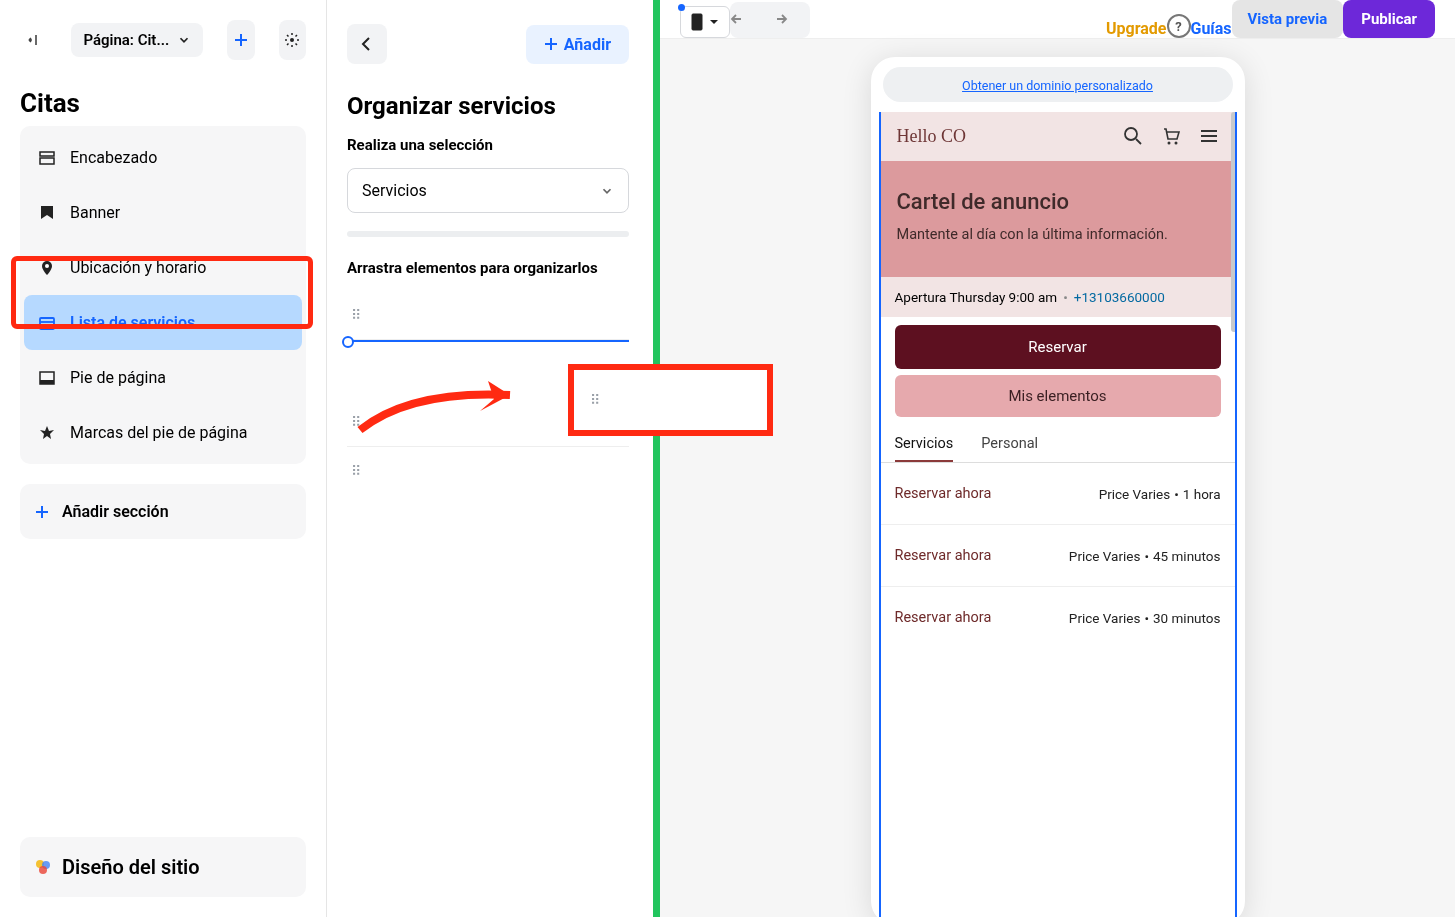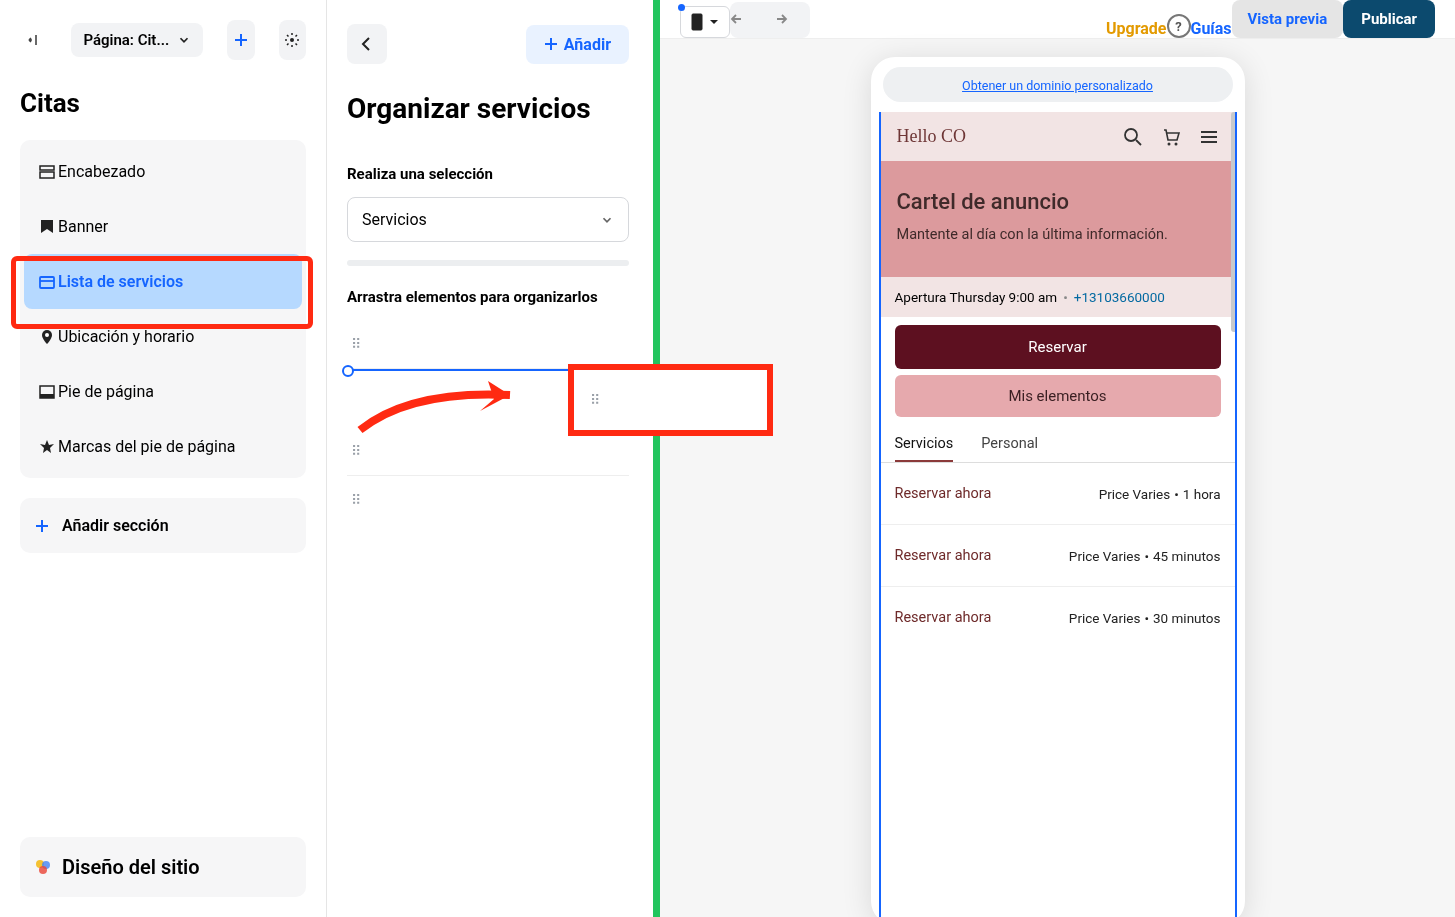--- a/index.html
+++ b/index.html
@@ -8,37 +8,37 @@
 .col-left{width:327px;padding:20px;display:flex;flex-direction:column;border-right:1px solid #e5e5e5}
 .col-mid{width:333px;padding:24px 24px 24px 20px;display:flex;flex-direction:column;border-right:7px solid #22c55e}
 .col-right{flex:1;display:flex;flex-direction:column;background:#f6f6f6}
 
 .topbar-left{display:flex;gap:24px;align-items:center;margin-bottom:28px}
 .icon-btn{width:40px;height:40px;border-radius:8px;display:flex;align-items:center;justify-content:center;background:#fff;border:none;cursor:pointer}
 .icon-btn.gray{background:#f2f3f5}
 .page-drop{display:flex;align-items:center;gap:8px;background:#f2f3f5;border-radius:8px;padding:8px 12px;font-weight:600;font-size:15px;cursor:pointer;max-width:140px}
 .truncate{white-space:nowrap;overflow:hidden;text-overflow:ellipsis}
 
-.left-title{font-size:26px;font-weight:700;margin-bottom:22px}
+.left-title{font-size:26px;font-weight:700;margin-bottom:8px}
 
 .sections{background:#f6f6f7;border-radius:10px;padding:4px;margin-bottom:20px}
-.section-item{display:flex;align-items:center;gap:2px;padding:18px 14px;border-radius:8px;font-size:16px;cursor:pointer}
+.section-item{display:flex;align-items:center;gap:14px;padding:18px 14px;border-radius:8px;font-size:16px;cursor:pointer}
 .section-item.active{background:#b6d9ff;color:#1565ff;font-weight:600}
 .section-item.active .sec-ico{color:#1565ff}
 .sec-ico{width:18px;height:18px;display:flex;align-items:center;justify-content:center;color:#222}
 .add-section{display:flex;align-items:center;gap:12px;background:#f6f6f7;border-radius:10px;padding:18px 14px;font-weight:600;font-size:16px;cursor:pointer}
 .design-link{margin-top:auto;display:flex;align-items:center;gap:10px;background:#f6f6f7;border-radius:10px;padding:18px 14px;font-weight:600;font-size:20px;cursor:pointer}
 
 .red-box{border:5px solid #ff2a12;border-radius:6px;position:absolute}
 .hl-active{left:11px;top:256px;width:302px;height:73px}
 
 .mid-top{display:flex;align-items:center;justify-content:space-between;margin-bottom:28px}
 .back-btn{width:40px;height:40px;border-radius:8px;background:#f2f3f5;display:flex;align-items:center;justify-content:center;cursor:pointer;border:none}
 .add-btn{display:flex;align-items:center;gap:6px;background:#e9f2ff;color:#1565ff;font-weight:700;border:none;border-radius:8px;padding:10px 18px;font-size:16px;cursor:pointer}
-.mid-title{font-size:28px;font-weight:700;margin-bottom:40px}
+.mid-title{font-size:24px;font-weight:700;margin-bottom:16px}
 .mid-sub{font-weight:700;font-size:15px;margin-bottom:14px}
 .select-box{border:1px solid #d6d8dc;border-radius:8px;padding:12px 14px;display:flex;align-items:center;justify-content:space-between;font-size:16px;cursor:pointer;margin-bottom:18px}
 .sep{height:6px;background:#eceef0;border-radius:4px;margin-bottom:22px}
 .drag-list{display:flex;flex-direction:column;gap:0}
 .drag-item{padding:16px 4px;display:flex;align-items:center;border-bottom:1px solid #eee}
 .drag-item:last-child{border-bottom:none}
 .grip{color:#9aa0a8;font-size:14px;letter-spacing:2px}
 .drop-line{height:0;border-top:2px solid #1565ff;position:relative;margin:0}
 .drop-line::before{content:"";width:8px;height:8px;border:2px solid #1565ff;background:#fff;border-radius:50%;position:absolute;left:-5px;top:-6px}
 .drag-ghost{position:absolute;left:568px;top:364px;width:205px;height:72px;border:6px solid #ff2a12;background:#fff;display:flex;align-items:center;padding:0 16px}
@@ -46,30 +46,30 @@
 
 .topbar-right{height:72px;background:#fff;display:flex;align-items:flex-end;padding:0 20px;gap:0;border-bottom:1px solid #eee}
 .device-drop{display:flex;align-items:center;gap:6px;border:1px solid #d6d8dc;border-radius:6px;padding:6px 10px;cursor:pointer;position:relative}
 .blue-dot{width:7px;height:7px;background:#1565ff;border-radius:50%;position:absolute;top:-3px;left:-3px}
 .undo-redo{display:flex;background:#f2f3f5;border-radius:8px}
 .undo-redo button{border:none;background:transparent;width:40px;height:36px;cursor:pointer;color:#777}
 .topbar-right .spacer{flex:1}
 .link-upgrade{color:#e39a00;font-weight:700;cursor:pointer}
 .link-guides{color:#1565ff;font-weight:700;cursor:pointer}
 .btn-preview{background:#e5e5e5;border:none;border-radius:8px;padding:10px 16px;font-weight:700;color:#1565ff;font-size:15px;cursor:pointer}
-.btn-publish{background:#0c4a6e;border:none;border-radius:8px;padding:10px 18px;font-weight:700;color:#fff;font-size:15px;cursor:pointer}
+.btn-publish{background:#6d28d9;border:none;border-radius:8px;padding:10px 18px;font-weight:700;color:#fff;font-size:15px;cursor:pointer}
 .help-ico{width:24px;height:24px;border:2px solid #777;border-radius:50%;display:flex;align-items:center;justify-content:center;font-size:13px;color:#555;font-weight:700;cursor:pointer}
 
 .preview-wrap{flex:1;display:flex;justify-content:center;padding-top:18px}
 .phone{width:374px;height:868px;background:#fff;border-radius:24px;box-shadow:0 4px 30px rgba(0,0,0,.12);overflow:hidden;position:relative}
 .domain-bar{background:#eef0f2;border-radius:999px;margin:10px 12px;padding:8px 0;text-align:center}
 .domain-bar span{color:#1565ff;text-decoration:underline;font-size:12.5px}
 .ph-body{position:relative;height:calc(100% - 52px);overflow:hidden;border:2px solid #1565ff;margin:0 8px 8px 8px;border-top:none}
 .ph-scroll{position:absolute;right:-2px;top:0;width:6px;height:220px;background:#c7c9cc;border-radius:3px}
-.ph-header{background:#f2e4e4;padding:14px 16px;display:flex;align-items:center;justify-content:space-between}
+.ph-header{background:#f2e4e4;padding:14px 16px;display:flex;justify-content:space-between}
 .brand{font-family:Georgia,serif;color:#6e3636;font-size:18px}
 .ph-header .icons{display:flex;gap:18px;color:#333}
 .banner{background:#dc9a9d;color:#3f2a2a;padding:28px 16px 34px 16px;font-family:Georgia,serif}
 .banner h3{font-size:22px;font-weight:500;margin-bottom:12px}
 .banner p{font-size:14.5px}
 .hours{background:#f2e4e4;padding:12px 14px;font-size:13.5px;display:flex;gap:6px;align-items:center}
 .hours .sep-dot{color:#888}
 .hours .phone-num{color:#0369a1}
 .btn-primary{margin:8px 14px 4px 14px;background:#5d1020;color:#fff;text-align:center;padding:13px 0;border-radius:6px;font-size:15px}
 .btn-secondary{margin:6px 14px 10px 14px;background:#e6a9ad;color:#3a1f22;text-align:center;padding:12px 0;border-radius:6px;font-size:15px}
@@ -129,37 +129,37 @@
       <span>Encabezado</span>
     </div>
     <div class="section-item">
       <span class="sec-ico">
           <svg width="14" height="16">
             <path d="M1 1h12v13l-6-4-6 4z" fill="#222"></path>
           </svg>
         </span>
       <span>Banner</span>
     </div>
+    <div class="section-item">
+      <span class="sec-ico">
+          <svg width="14" height="16">
+            <path d="M7 1a5 5 0 0 1 5 5c0 4-5 9-5 9S2 10 2 6a5 5 0 0 1 5-5z" fill="#222"></path>
+            <circle cx="7" cy="6" r="2" fill="#fff"></circle>
+          </svg>
+        </span>
+      <span>Ubicación y horario</span>
+    </div>
     <div class="section-item active">
       <span class="sec-ico">
           <svg width="16" height="16">
             <rect x="1" y="3" width="14" height="11" rx="1" stroke="#1565ff" fill="none" stroke-width="1.8"></rect>
             <path d="M1 7h14" stroke="#1565ff" stroke-width="1.8"></path>
           </svg>
         </span>
       <span>Lista de servicios</span>
-    </div>
-    <div class="section-item">
-      <span class="sec-ico">
-          <svg width="14" height="16">
-            <path d="M7 1a5 5 0 0 1 5 5c0 4-5 9-5 9S2 10 2 6a5 5 0 0 1 5-5z" fill="#222"></path>
-            <circle cx="7" cy="6" r="2" fill="#fff"></circle>
-          </svg>
-        </span>
-      <span>Ubicación y horario</span>
     </div>
     <div class="section-item">
       <span class="sec-ico">
           <svg width="16" height="16">
             <rect x="1" y="2" width="14" height="12" stroke="#222" fill="none" stroke-width="1.5"></rect>
             <rect x="1" y="10" width="14" height="4" fill="#222"></rect>
           </svg>
         </span>
       <span>Pie de página</span>
     </div>

